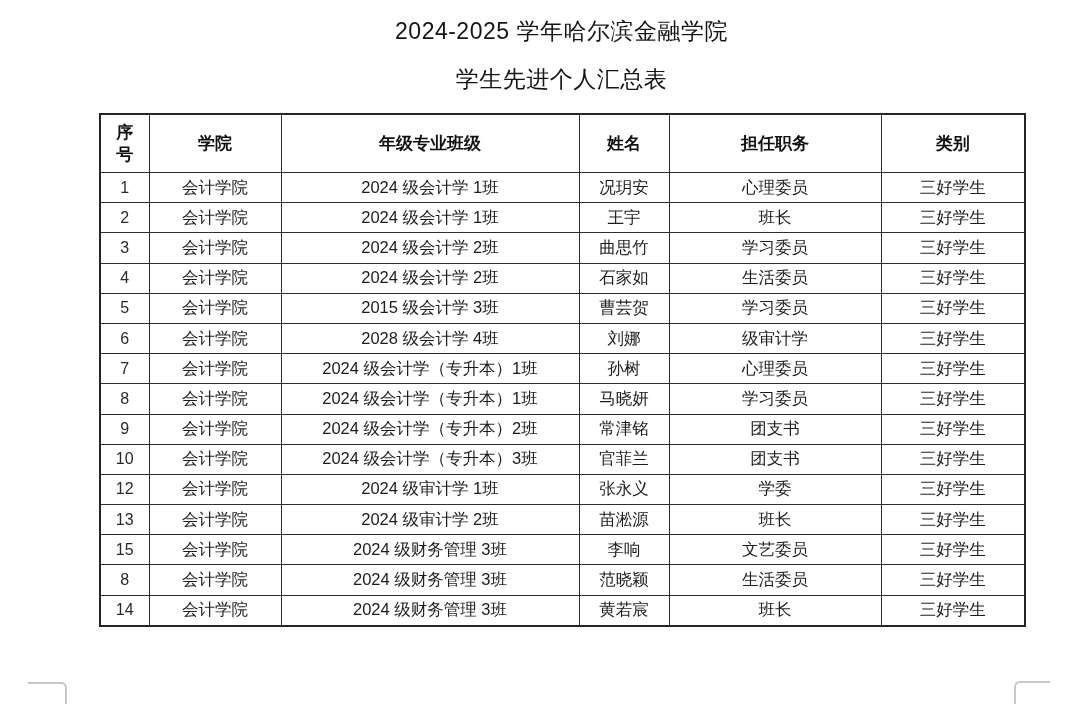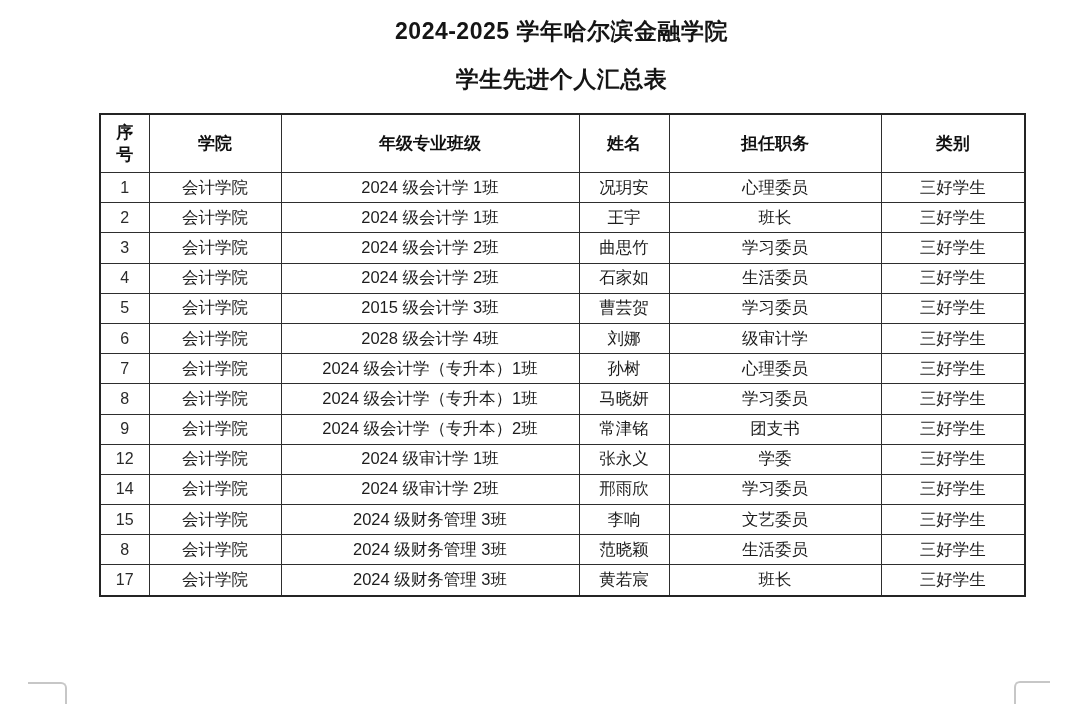--- a/index.html
+++ b/index.html
@@ -8,21 +8,21 @@
     position: relative;
     background: #ffffff;
     overflow: hidden;
     font-family: "Liberation Sans", "DejaVu Sans", sans-serif;
     color: #1c1c1c;
   }
   .doc-heading {
     position: absolute;
     left: 99px; width: 925px;
     text-align: center;
-    font-weight: 700;
+    font-weight: 400;
     font-size: 23px;
     letter-spacing: 0.5px;
     color: #151515;
     white-space: nowrap;
   }
   .doc-title    { top: 16px; }
   .doc-subtitle { top: 64px; }
 
   table.summary {
     position: absolute;
@@ -168,53 +168,61 @@
       </tr>
       <tr>
         <td>9</td>
         <td>会计学院</td>
         <td>2024 级会计学（专升本）2班</td>
         <td>常津铭</td>
         <td>团支书</td>
         <td>三好学生</td>
       </tr>
       <tr>
+        <td>10</td>
+        <td>会计学院</td>
+        <td>2024 级会计学（专升本）3班</td>
+        <td>官菲兰</td>
+        <td>团支书</td>
+        <td>三好学生</td>
+      </tr>
+      <tr>
         <td>12</td>
         <td>会计学院</td>
         <td>2024 级审计学 1班</td>
         <td>张永义</td>
         <td>学委</td>
         <td>三好学生</td>
       </tr>
       <tr>
-        <td>14</td>
+        <td>13</td>
         <td>会计学院</td>
         <td>2024 级审计学 2班</td>
-        <td>邢雨欣</td>
-        <td>学习委员</td>
+        <td>苗淞源</td>
+        <td>班长</td>
         <td>三好学生</td>
       </tr>
       <tr>
         <td>15</td>
         <td>会计学院</td>
         <td>2024 级财务管理 3班</td>
         <td>李响</td>
         <td>文艺委员</td>
         <td>三好学生</td>
       </tr>
       <tr>
         <td>8</td>
         <td>会计学院</td>
         <td>2024 级财务管理 3班</td>
         <td>范晓颖</td>
         <td>生活委员</td>
         <td>三好学生</td>
       </tr>
       <tr>
-        <td>17</td>
+        <td>14</td>
         <td>会计学院</td>
         <td>2024 级财务管理 3班</td>
         <td>黄若宸</td>
         <td>班长</td>
         <td>三好学生</td>
       </tr>
     </tbody>
 </table>
 
 <div class="corner-mark left"></div>

